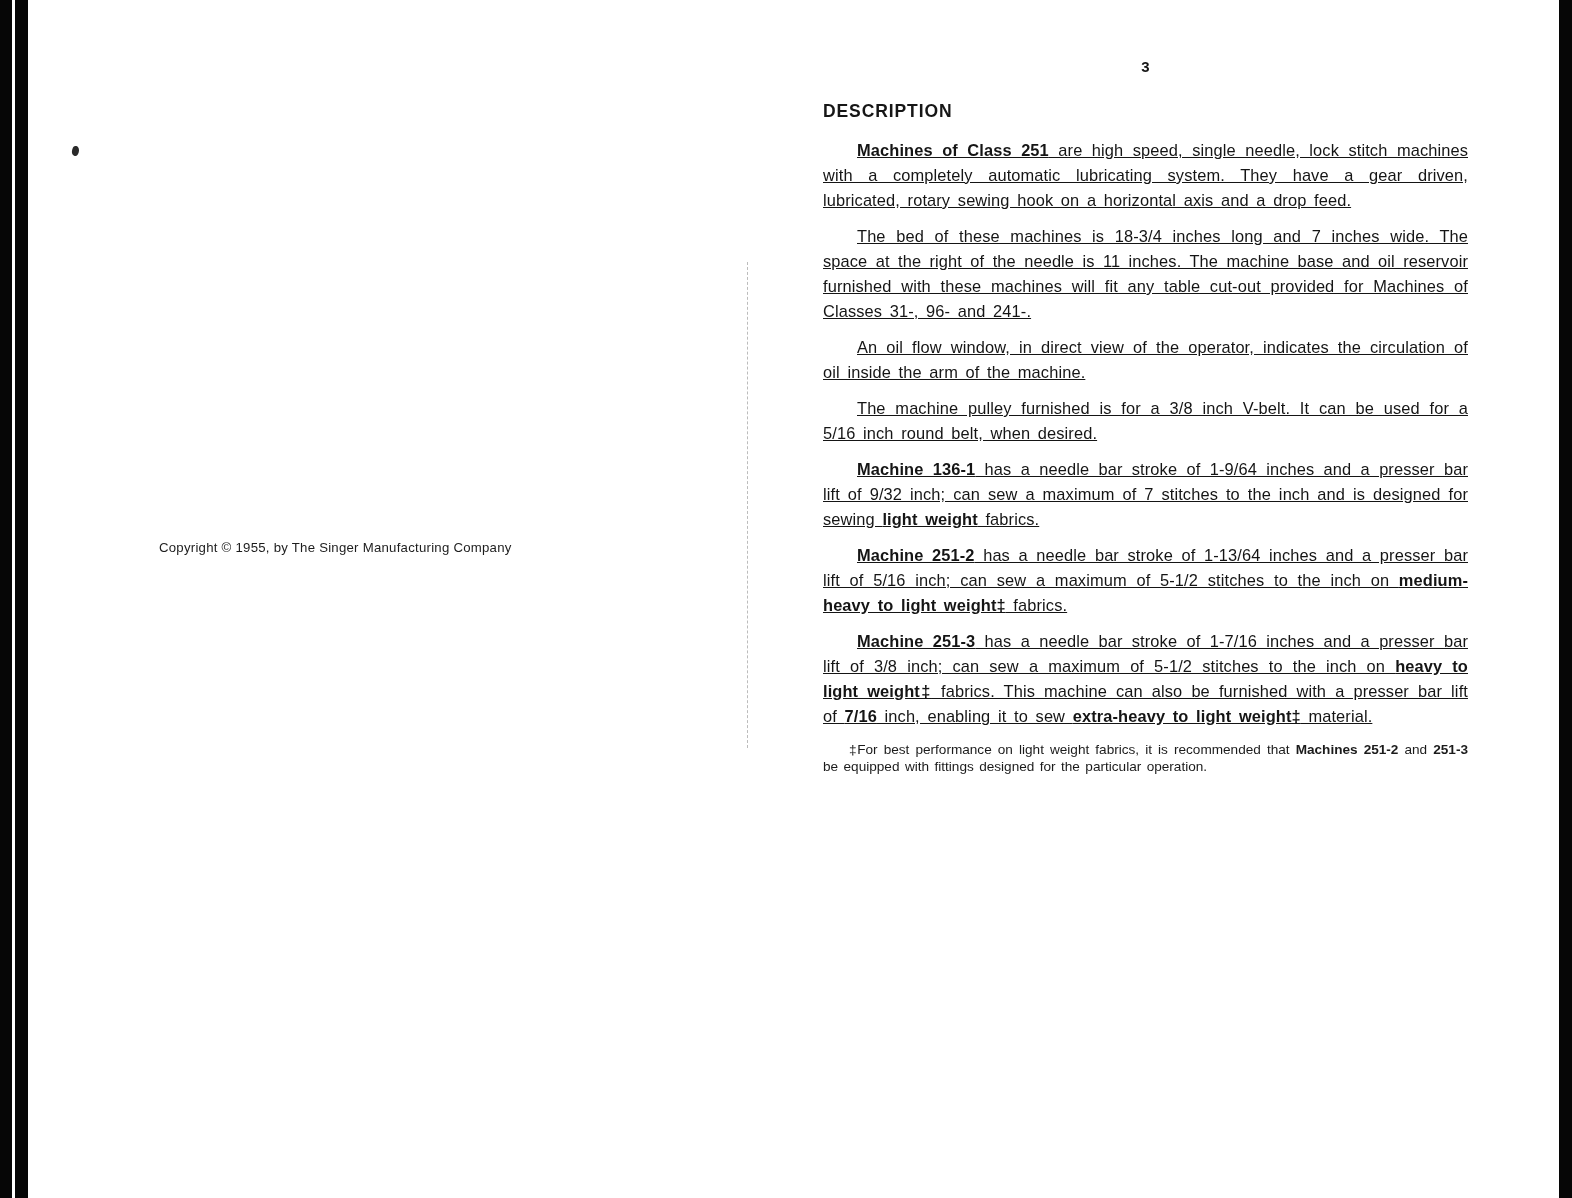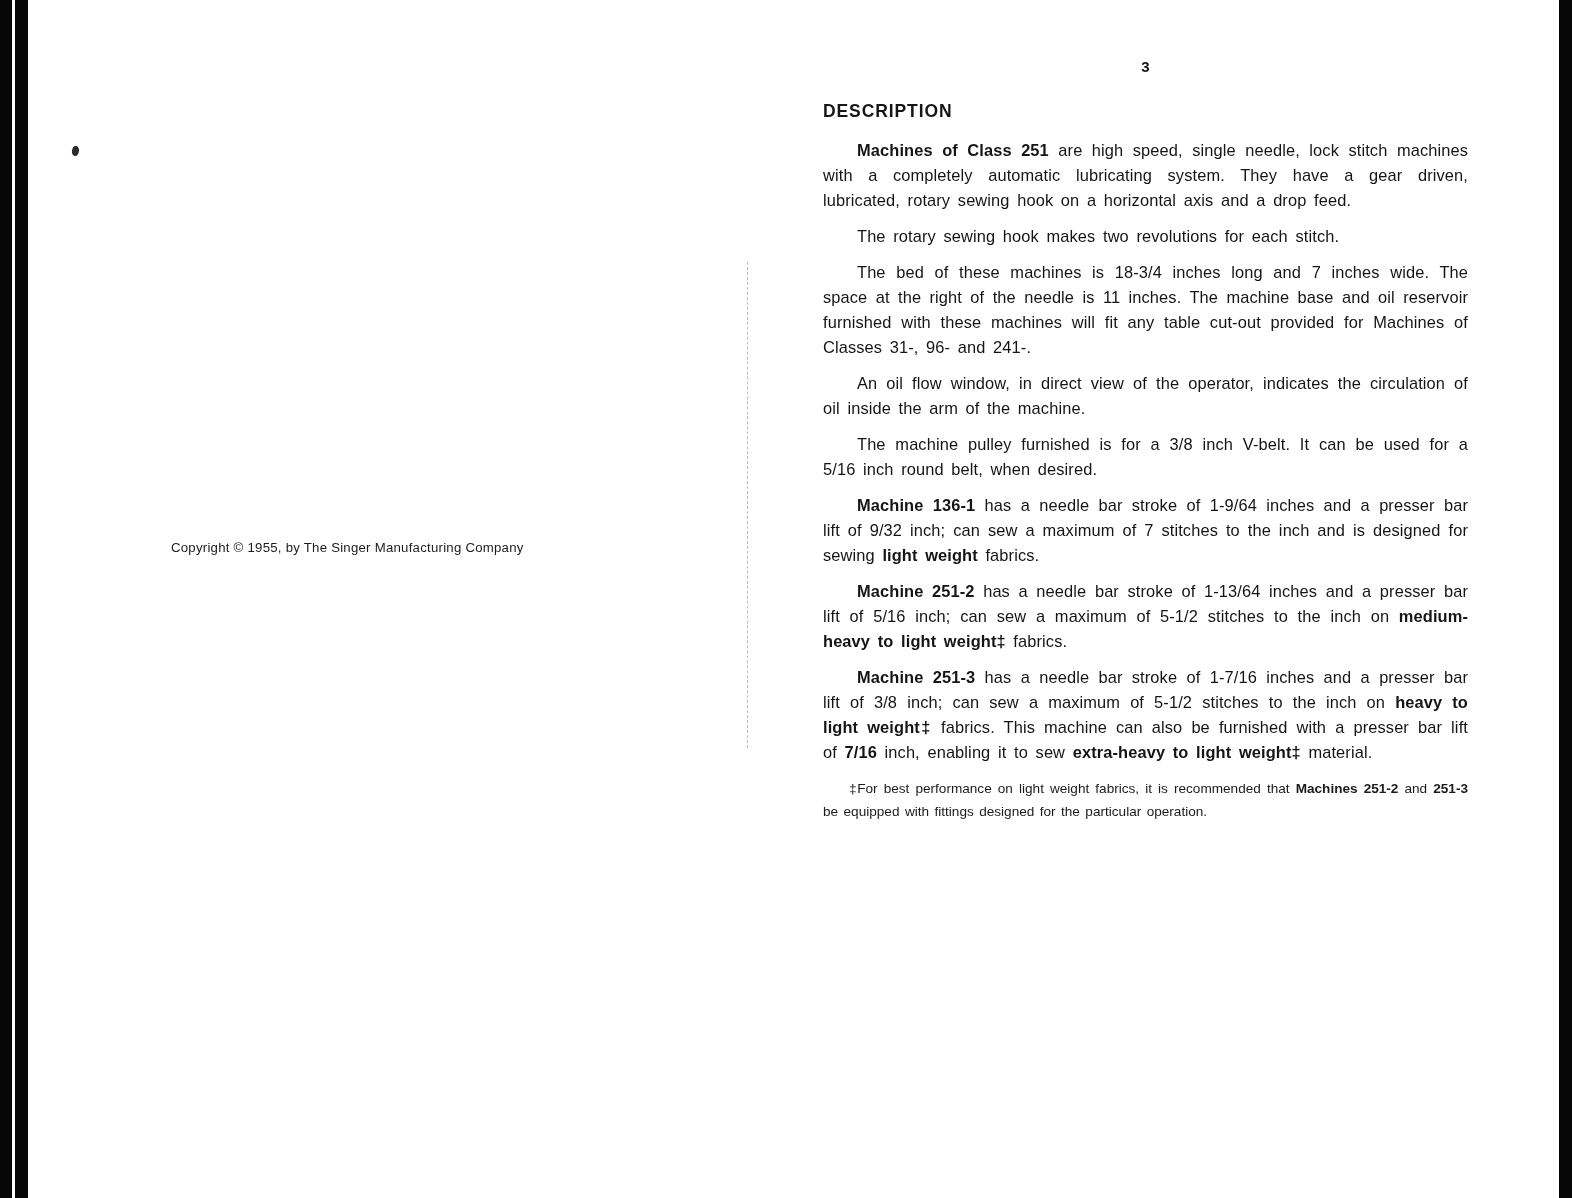--- a/index.html
+++ b/index.html
@@ -26,21 +26,21 @@
     transform:rotate(15deg);
   }
 
   
   .fold-line {
     position:absolute; left:747px; top:262px; height:486px;
     border-left:1px dashed #bcbcbc;
   }
 
   .copyright {
-    position:absolute; left:171px; top:540px;
+    position:absolute; left:159px; top:540px;
     font-size:13.2px; letter-spacing:0.25px; color:#1d1d1d;
     white-space:nowrap;
     text-align:center;
   }
 
   .right-page { position:absolute; left:823px; top:58px; width:645px; }
 
   .page-number {
     text-align:center; font-weight:bold; font-size:15px;
     margin-bottom:26px;
@@ -51,27 +51,28 @@
     letter-spacing:0.9px; margin-bottom:16px;
   }
 
   .para {
     font-size:16.4px; line-height:25px;
     text-align:justify; text-align-last:left;
     text-indent:34px;
     word-spacing:0.18em; letter-spacing:0.12px;
     margin-bottom:11px;
     color:#151515;
+    text-decoration:underline;
   }
   .mt-lg { margin-top:7px; }
 
   .bold { font-weight:700; }
 
   .footnote {
-    font-size:13.6px; line-height:23px;
+    font-size:13.6px; line-height:17px;
     text-align:justify; text-align-last:left;
     text-indent:26px;
     word-spacing:0.12em;
     margin-top:12px;
     color:#1b1b1b;
   }
 </style>
 </head>
 <body>
 
@@ -81,21 +82,20 @@
 <div class="ink-mark"></div>
 <div class="fold-line"></div>
 
 <div class="copyright">Copyright © 1955, by The Singer Manufacturing Company</div>
 
 <div class="right-page">
   <div class="page-number">3</div>
   <div class="heading">DESCRIPTION</div>
 
   <div class="para"><span class="bold">Machines of Class 251</span><span> are high speed, single needle, lock stitch machines with a completely automatic lubricating system. They have a gear driven, lubricated, rotary sewing hook on a horizontal axis and a drop feed.</span></div>
-  <div class="para"><span>The rotary sewing hook makes two revolutions for each stitch.</span></div>
   <div class="para"><span>The bed of these machines is 18-3/4 inches long and 7 inches wide. The space at the right of the needle is 11 inches. The machine base and oil reservoir furnished with these machines will fit any table cut-out provided for Machines of Classes 31-, 96- and 241-.</span></div>
   <div class="para"><span>An oil flow window, in direct view of the operator, indicates the circulation of oil inside the arm of the machine.</span></div>
   <div class="para"><span>The machine pulley furnished is for a 3/8 inch V-belt. It can be used for a 5/16 inch round belt, when desired.</span></div>
   <div class="para mt-lg"><span class="bold">Machine 136-1</span><span> has a needle bar stroke of 1-9/64 inches and a presser bar lift of 9/32 inch; can sew a maximum of 7 stitches to the inch and is designed for sewing </span><span class="bold">light weight</span><span> fabrics.</span></div>
   <div class="para mt-lg"><span class="bold">Machine 251-2</span><span> has a needle bar stroke of 1-13/64 inches and a presser bar lift of 5/16 inch; can sew a maximum of 5-1/2 stitches to the inch on </span><span class="bold">medium-heavy to light weight‡</span><span> fabrics.</span></div>
   <div class="para mt-lg"><span class="bold">Machine 251-3</span><span> has a needle bar stroke of 1-7/16 inches and a presser bar lift of 3/8 inch; can sew a maximum of 5-1/2 stitches to the inch on </span><span class="bold">heavy to light weight‡</span><span> fabrics. This machine can also be furnished with a presser bar lift of </span><span class="bold">7/16</span><span> inch, enabling it to sew </span><span class="bold">extra-heavy to light weight‡</span><span> material.</span></div>
 
   <div class="footnote"><span>‡For best performance on light weight fabrics, it is recommended that </span><span class="bold">Machines 251-2</span><span> and </span><span class="bold">251-3</span><span> be equipped with fittings designed for the particular operation.</span></div>
 </div>
 

